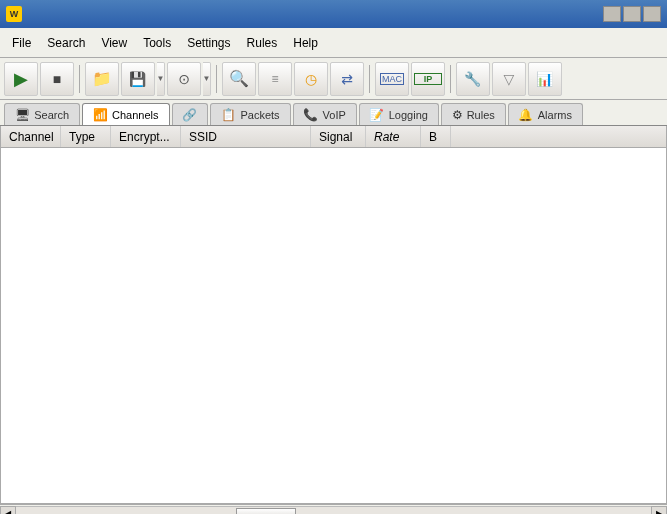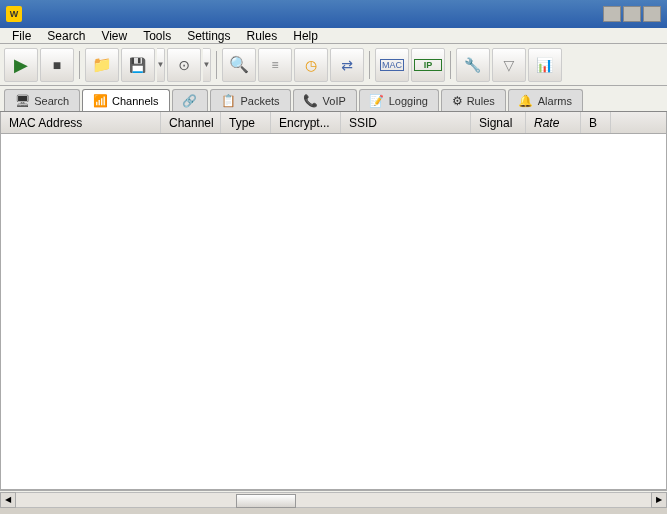--- a/index.html
+++ b/index.html
@@ -58,21 +58,21 @@
       justify-content: center;
       cursor: pointer;
       font-size: 10px;
       color: #333;
     }
 
     
     #menu-bar {
       background: #f0f0ea;
       border-bottom: 1px solid #aaa;
-      height: 16px;
+      height: 30px;
       display: flex;
       align-items: center;
       padding: 0 4px;
     }
     .menu-item {
       padding: 2px 8px;
       font-size: 12px;
       color: #000;
       cursor: pointer;
       height: 100%;
@@ -375,21 +375,20 @@
       </div>
       <div class="tab">
         <span class="tab-icon">🔔</span>
         <span>Alarms</span>
       </div>
     </div>
 
   <div id="content-area">
     <div id="table-container">
       <div id="table-header">
-          <div class="th-cell" style="width: 160px; min-width: 160px;">MAC Address</div>
           <div class="th-cell" style="width: 60px; min-width: 60px;">Channel</div>
           <div class="th-cell" style="width: 50px; min-width: 50px;">Type</div>
           <div class="th-cell" style="width: 70px; min-width: 70px;">Encrypt...</div>
           <div class="th-cell" style="width: 130px; min-width: 130px;">SSID</div>
           <div class="th-cell" style="width: 55px; min-width: 55px;">Signal</div>
           <div class="th-cell" style="width: 55px; min-width: 55px; font-style: italic;">Rate</div>
           <div class="th-cell" style="width: 30px; min-width: 30px;">B</div>
         </div>
       <div id="table-body"></div>
     </div>

